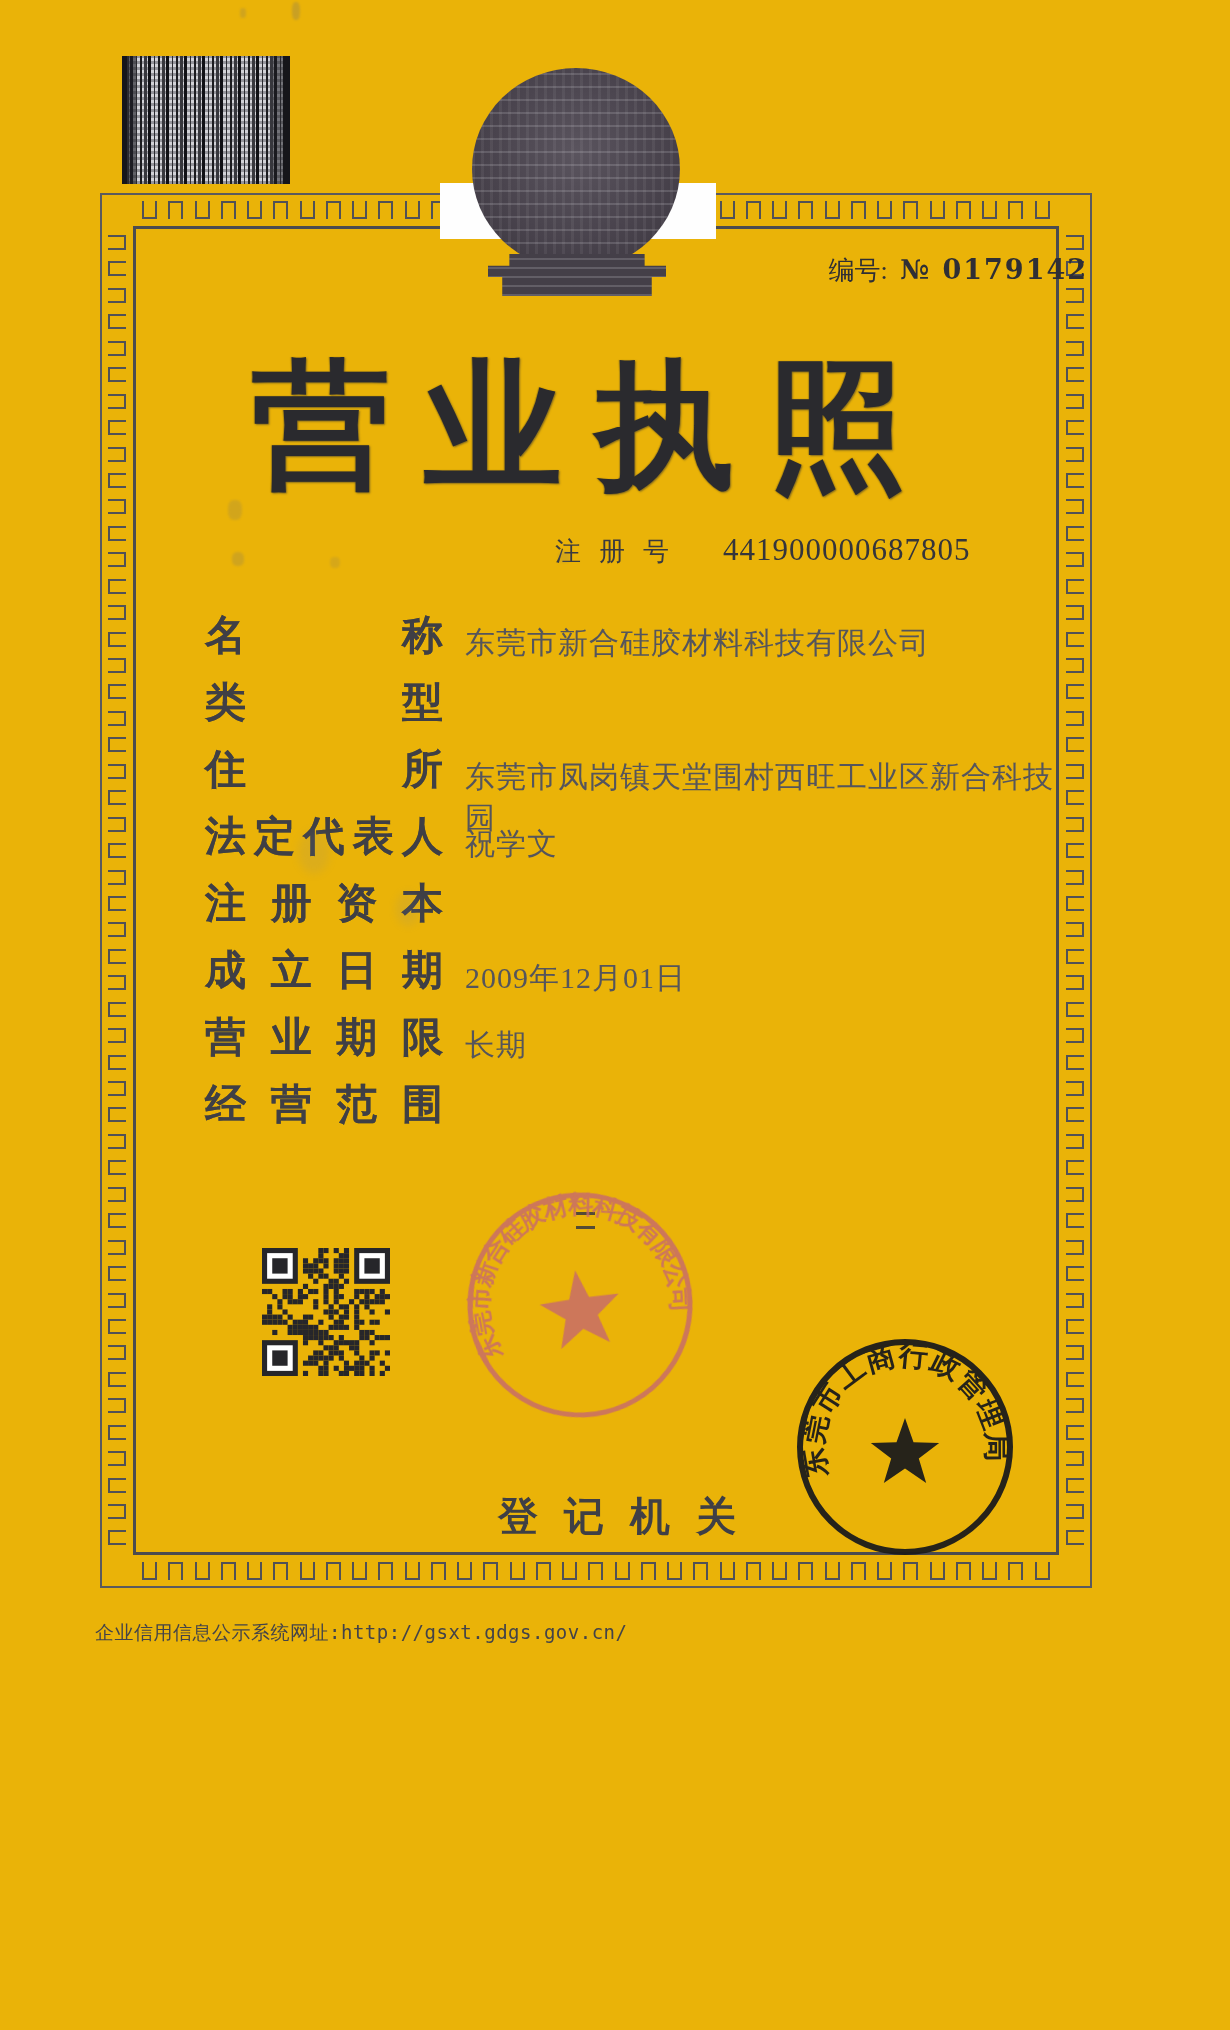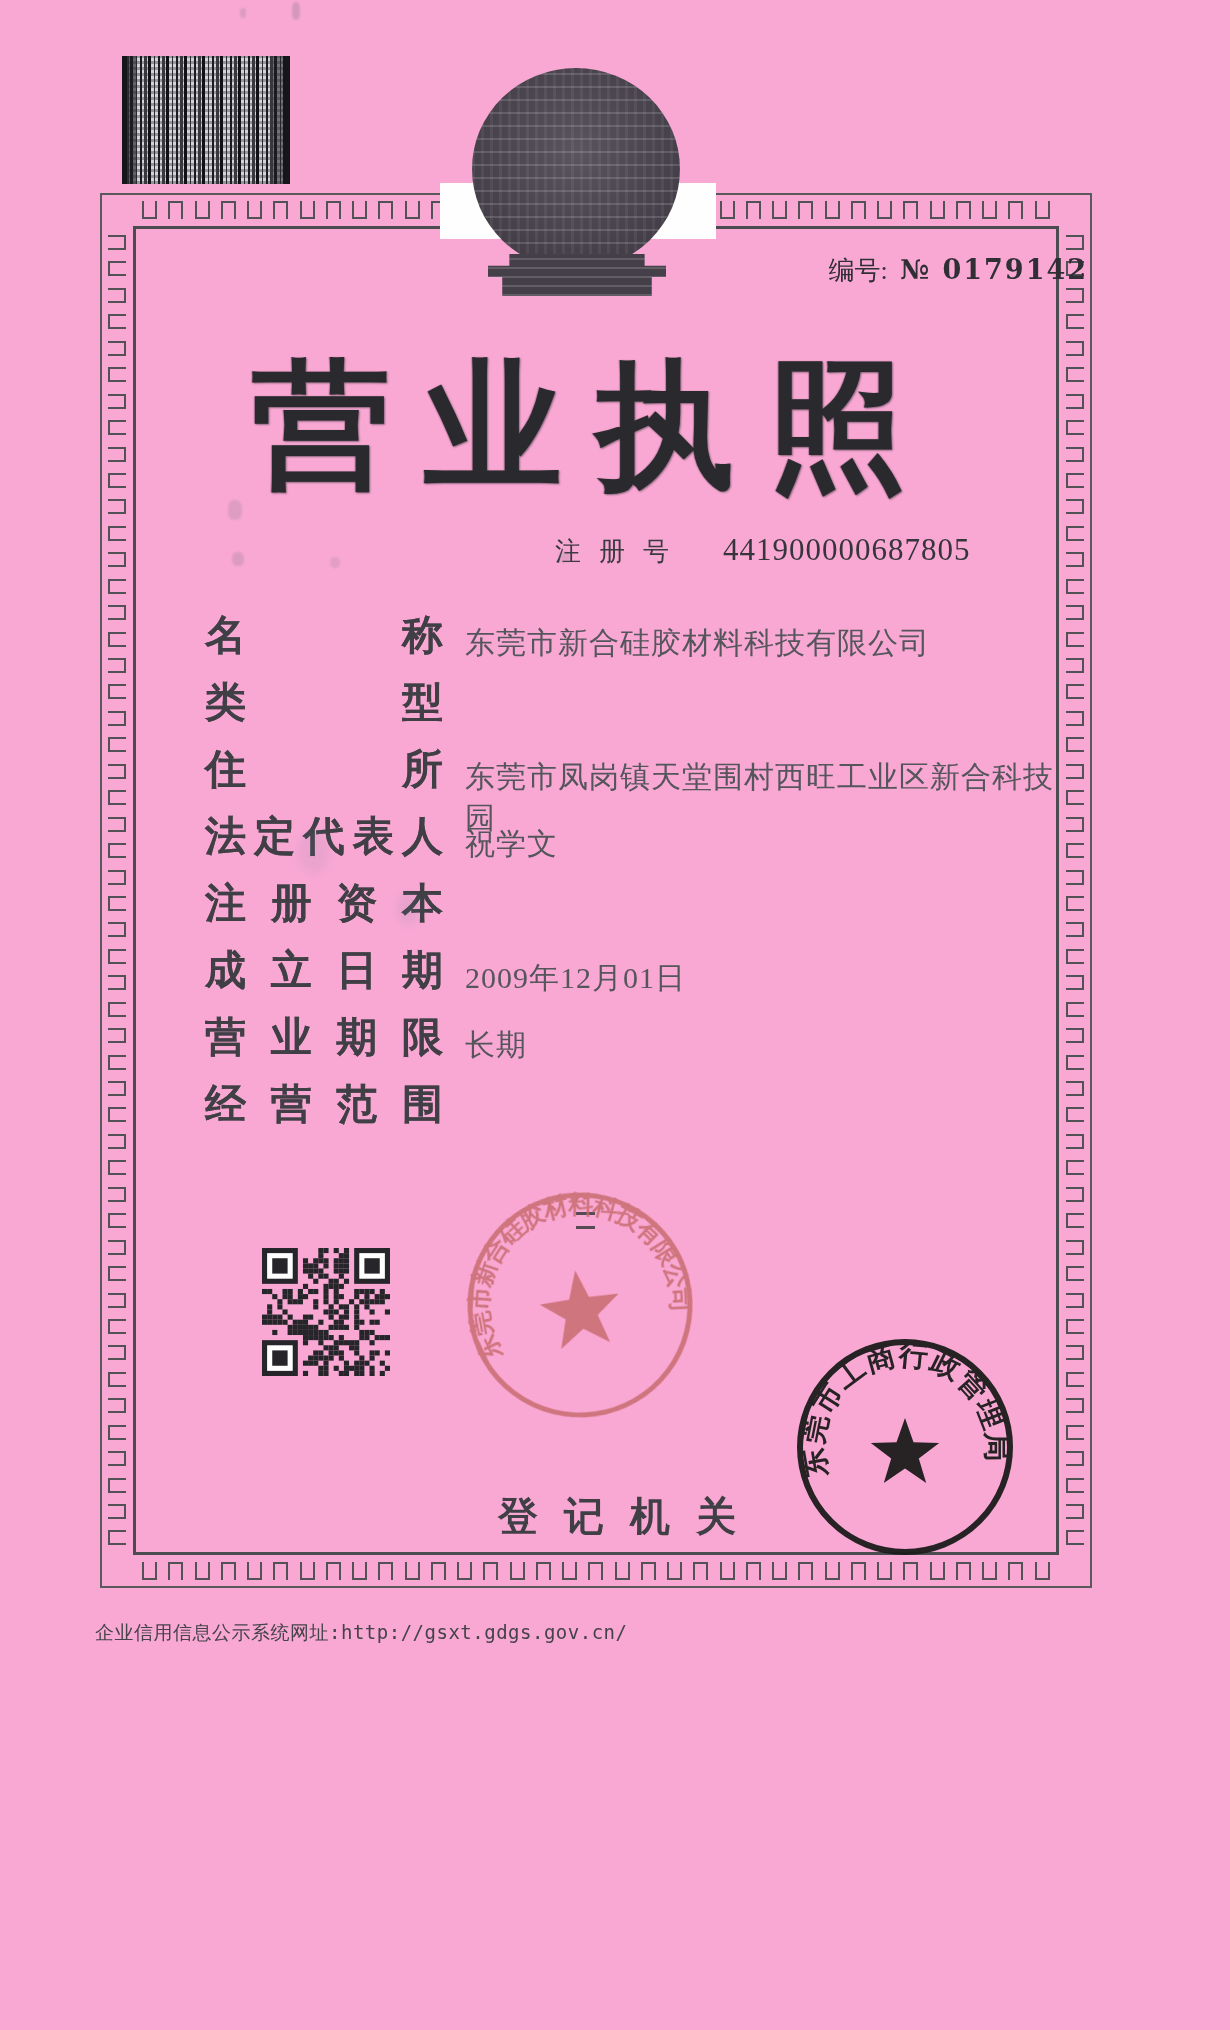--- a/index.html
+++ b/index.html
@@ -1,16 +1,16 @@
 <!DOCTYPE html>
 <html><head>
 <meta charset="utf-8">
 <style>
   html,body{margin:0;padding:0;background:#fff;}
-  .page{position:relative;width:1230px;height:2030px;background:#f9a8d4;overflow:hidden;
+  .page{position:relative;width:1230px;height:2030px;background:#eab308;overflow:hidden;
         font-family:"Liberation Serif","DejaVu Serif",serif;color:#3c3c42;}
 
   
   .barcode{position:absolute;left:122px;top:56px;width:168px;height:128px;
     background:
       repeating-linear-gradient(90deg,#202024 0 2px,transparent 2px 4px,#3a3a40 4px 7px,transparent 7px 8px,#15151a 8px 11px,transparent 11px 14px,#2e2e33 14px 15px,transparent 15px 18px),
       repeating-linear-gradient(0deg,rgba(90,90,98,.5) 0 3px,rgba(205,205,210,.3) 3px 6px),
       #cfcfd4;
     box-shadow:inset 5px 0 0 #1a1a1f,inset -7px 0 0 #1a1a1f,inset 15px 0 0 rgba(40,40,46,.65),inset -17px 0 0 rgba(40,40,46,.55);
     filter:blur(.5px) contrast(1.05);z-index:4;}

